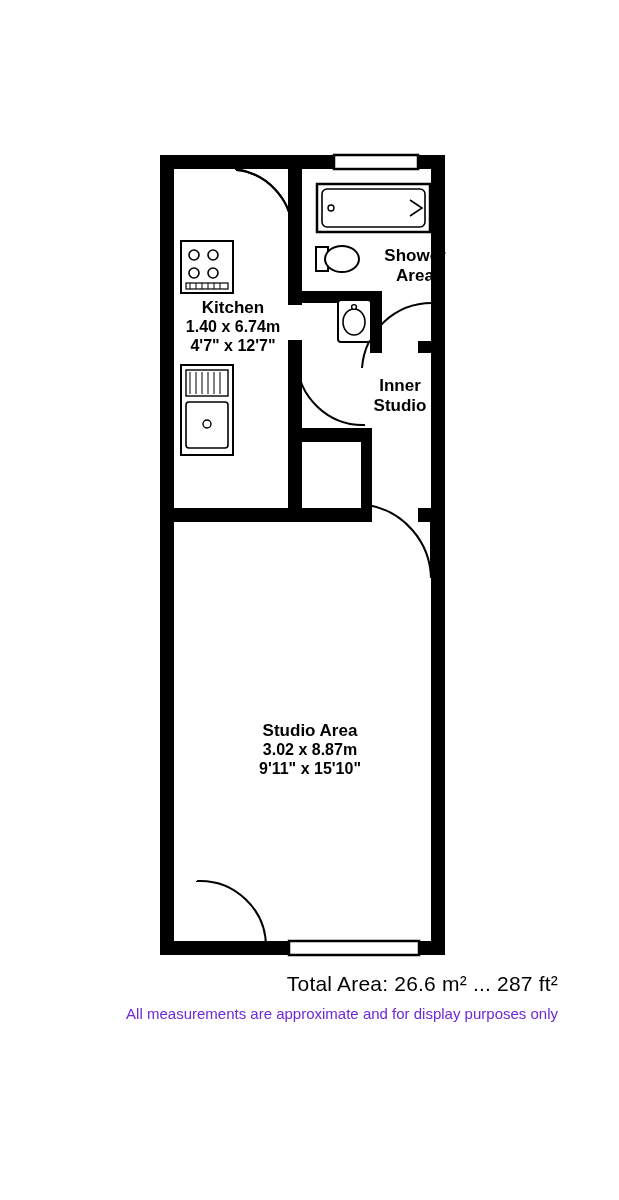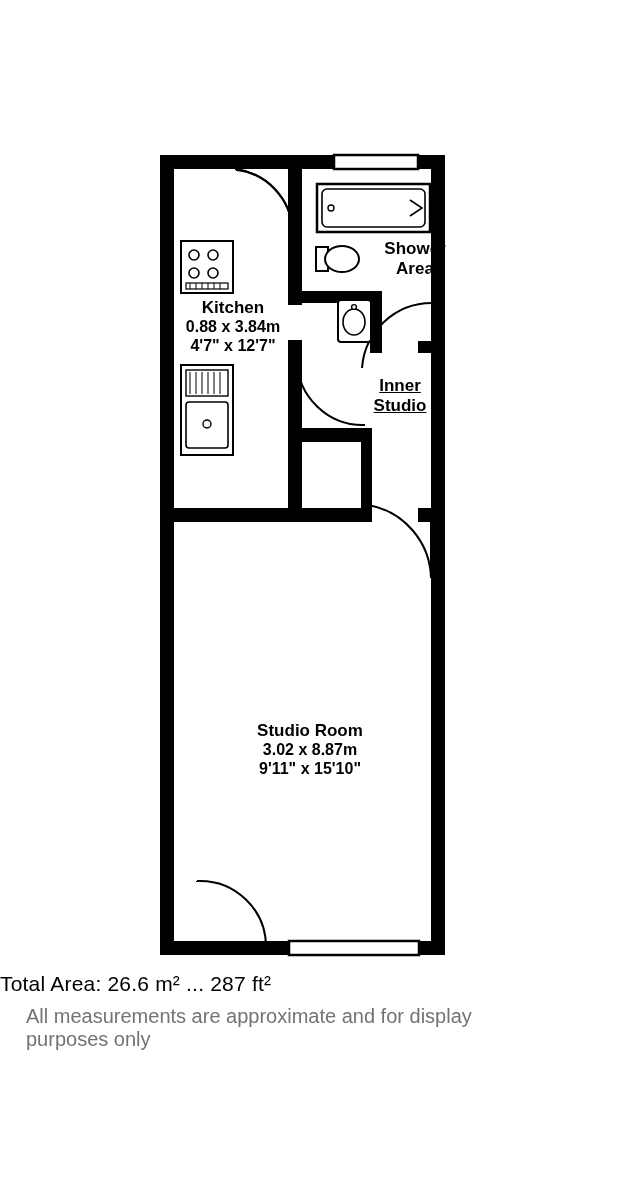--- a/index.html
+++ b/index.html
@@ -39,52 +39,51 @@
     font-size: 16px;
     font-weight: bold;
   }
   #kitchen-label {
     left: 123px;
     top: 298px;
     width: 220px;
   }
   #shower-label {
     left: 330px;
-    top: 239px;
+    top: 246px;
     width: 170px;
   }
   #inner-hallway-label {
     left: 325px;
     top: 376px;
     width: 150px;
-    text-decoration: underline;
   }
   #studio-label {
     left: 190px;
     top: 721px;
     width: 240px;
   }
   #footer {
     position: absolute;
     left: 0;
     top: 972px;
     width: 558px;
-    text-align: left;
+    text-align: right;
   }
   #total-area {
     font-family: "Liberation Sans", sans-serif;
     font-size: 21px;
     color: #000000;
     letter-spacing: 0.2px;
   }
   #disclaimer {
     margin-top: 9px;
     font-family: "Liberation Sans", sans-serif;
-    font-size: 20px;
-    color: #737373;
+    font-size: 15px;
+    color: #6d28d9;
     margin-left: 26px;
   }
 </style>
 </head>
 <body>
 
 <svg id="floorplan" viewBox="0 0 619 1200" xmlns="http://www.w3.org/2000/svg">
 
   <rect x="160" y="155" width="285" height="800" fill="#ffffff"></rect>
 
@@ -193,36 +192,36 @@
     <line x1="214" y1="372" x2="214" y2="394" stroke="#000000" stroke-width="1"></line>
     <line x1="220" y1="372" x2="220" y2="394" stroke="#000000" stroke-width="1"></line>
     <rect x="186" y="402" width="42" height="46" fill="#ffffff" stroke="#000000" stroke-width="1.6" rx="3"></rect>
     <circle cx="207" cy="424" r="4" fill="#ffffff" stroke="#000000" stroke-width="1.4"></circle>
   </g>
 
 </svg>
 
 <div class="fp-label" id="kitchen-label">
   <div class="room-name">Kitchen</div>
-  <div class="room-dims">0.88 x 3.84m</div>
+  <div class="room-dims">1.40 x 6.74m</div>
   <div class="room-dims">4'7" x 12'7"</div>
 </div>
 
 <div class="fp-label" id="shower-label">
   <div class="room-name">Shower</div>
   <div class="room-name">Area</div>
 </div>
 
 <div class="fp-label" id="inner-hallway-label">
   <div class="room-name">Inner</div>
   <div class="room-name">Studio</div>
 </div>
 
 <div class="fp-label" id="studio-label">
-  <div class="room-name">Studio Room</div>
+  <div class="room-name">Studio Area</div>
   <div class="room-dims">3.02 x 8.87m</div>
   <div class="room-dims">9'11" x 15'10"</div>
 </div>
 
 <div id="footer">
   <div id="total-area">Total Area: 26.6 m² ... 287 ft²</div>
   <div id="disclaimer">All measurements are approximate and for display purposes only</div>
 </div>
 
 </body></html>

